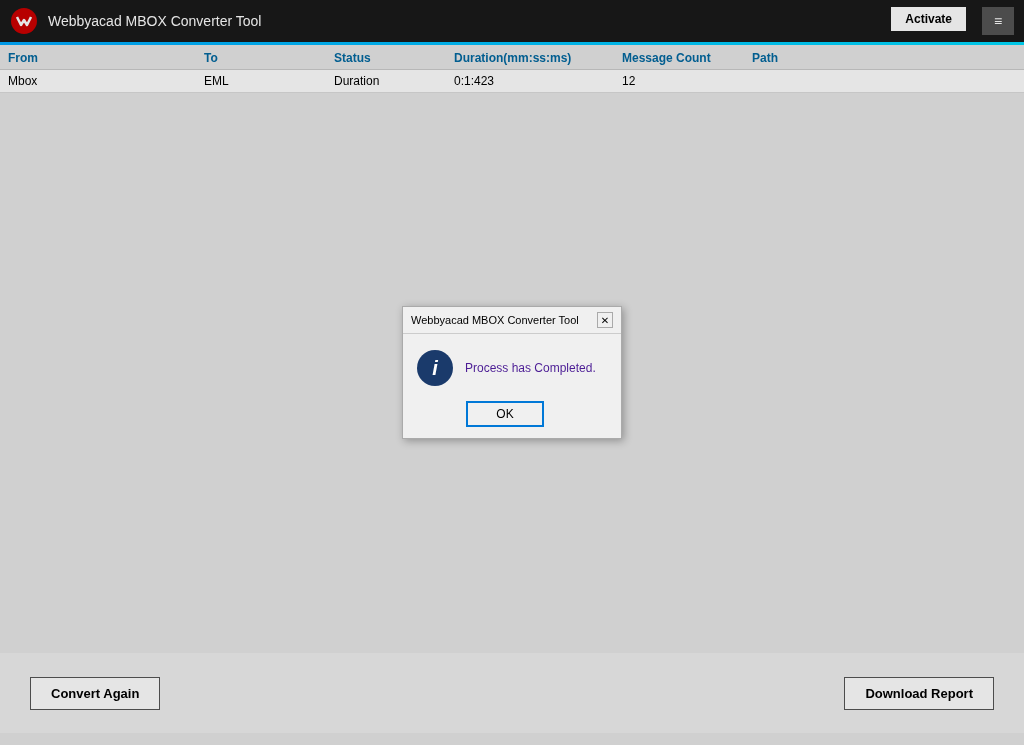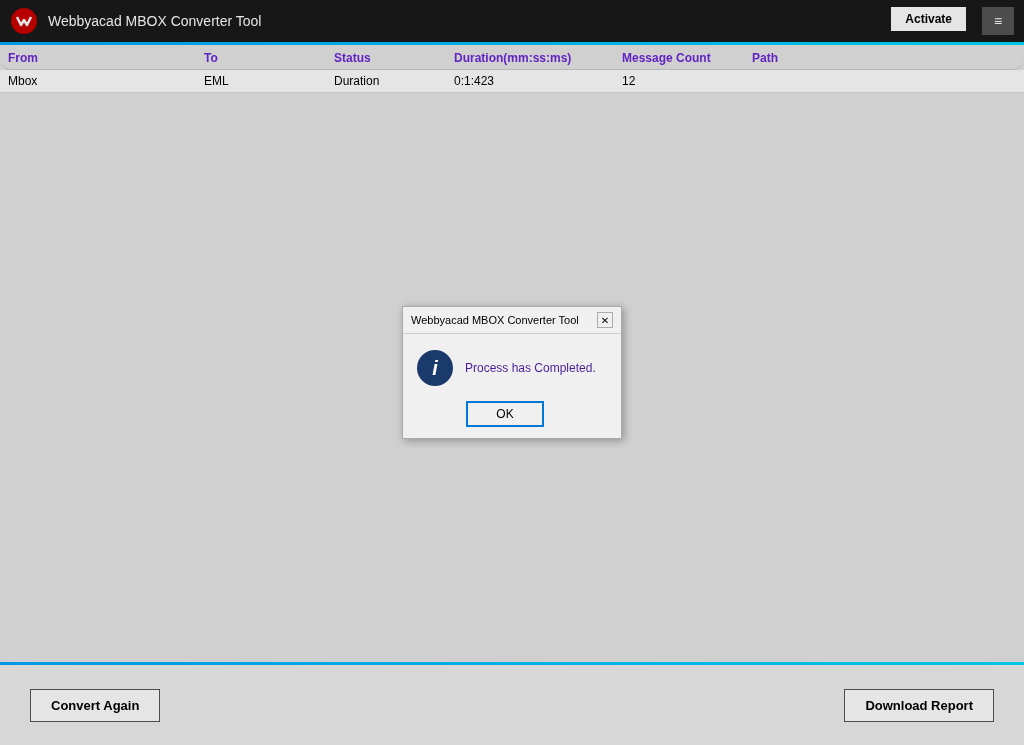--- a/index.html
+++ b/index.html
@@ -82,22 +82,21 @@
     }
 
     
     #table-header {
       display: flex;
       background: #e8e8e8;
       padding: 6px 4px 4px 4px;
       border-bottom: 1px solid #ccc;
       font-size: 12px;
       font-weight: bold;
-      color: #6d28d9;
-      border-radius: 11px;
+      color: #0369a1;
     }
 
     .col-from { width: 200px; padding-left: 4px; }
     .col-to { width: 130px; }
     .col-status { width: 120px; }
     .col-duration { width: 168px; }
     .col-msgcount { width: 130px; }
     .col-path { flex: 1; }
 
     
@@ -123,21 +122,21 @@
       background: linear-gradient(to right, #00aaff, #00ddff);
       position: absolute;
       bottom: 80px;
       left: 0;
       right: 0;
     }
 
     
     #footer {
       position: absolute;
-      bottom: 0;
+      bottom: 12px;
       left: 0;
       right: 0;
       height: 80px;
       background: #f0f0f0;
       display: flex;
       align-items: center;
       justify-content: space-between;
       padding: 0 30px;
     }
 

